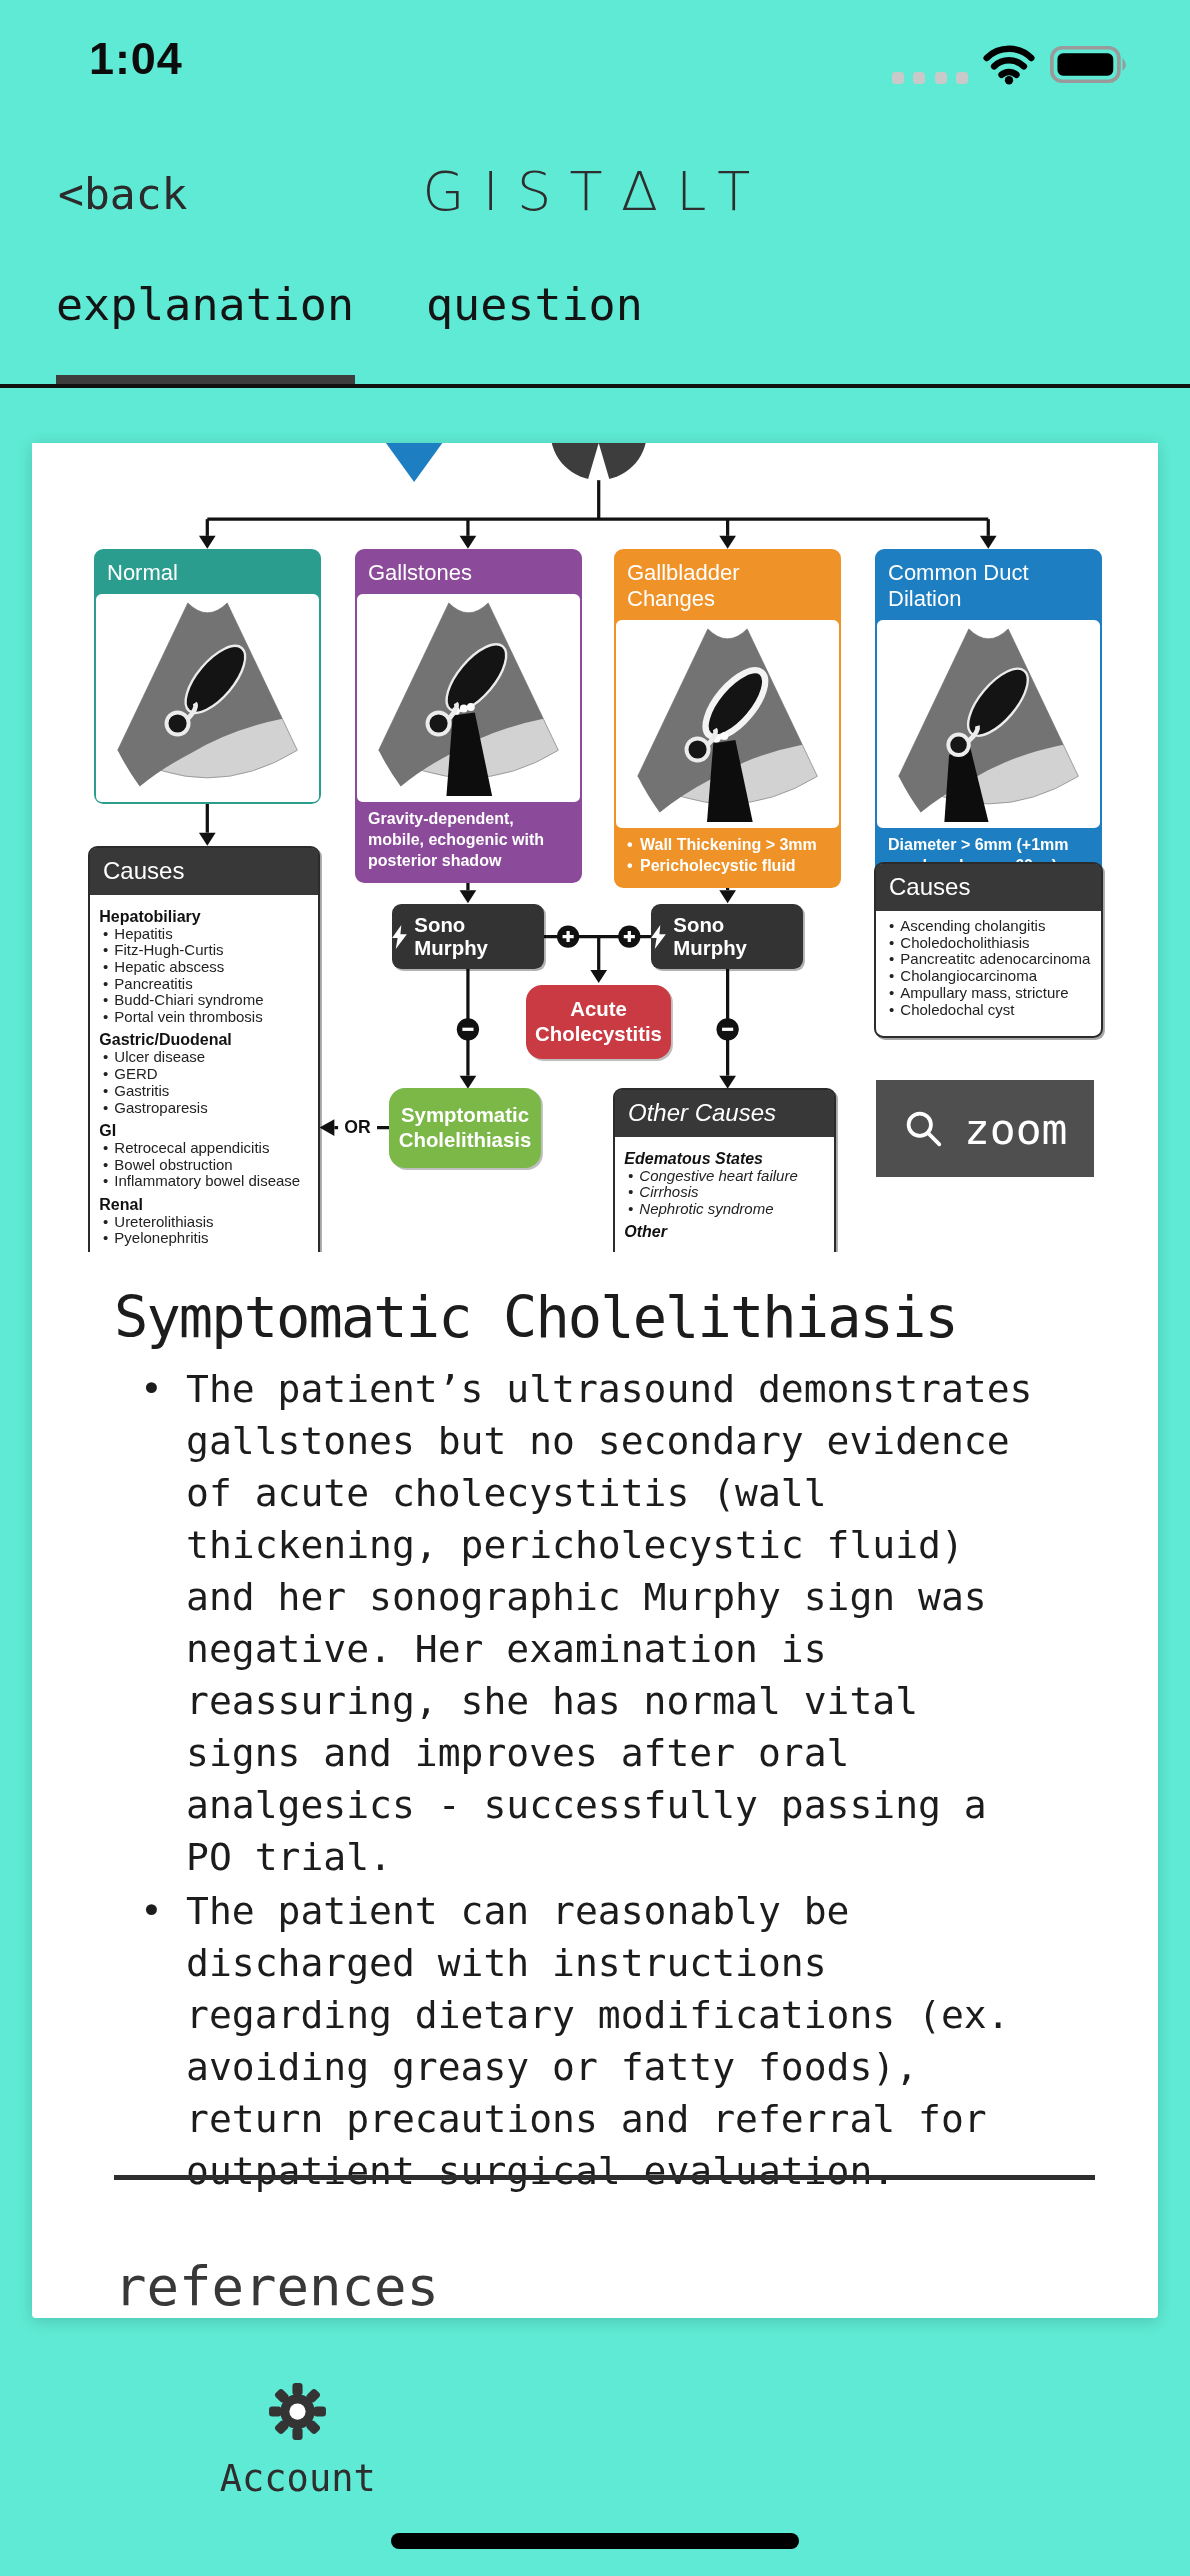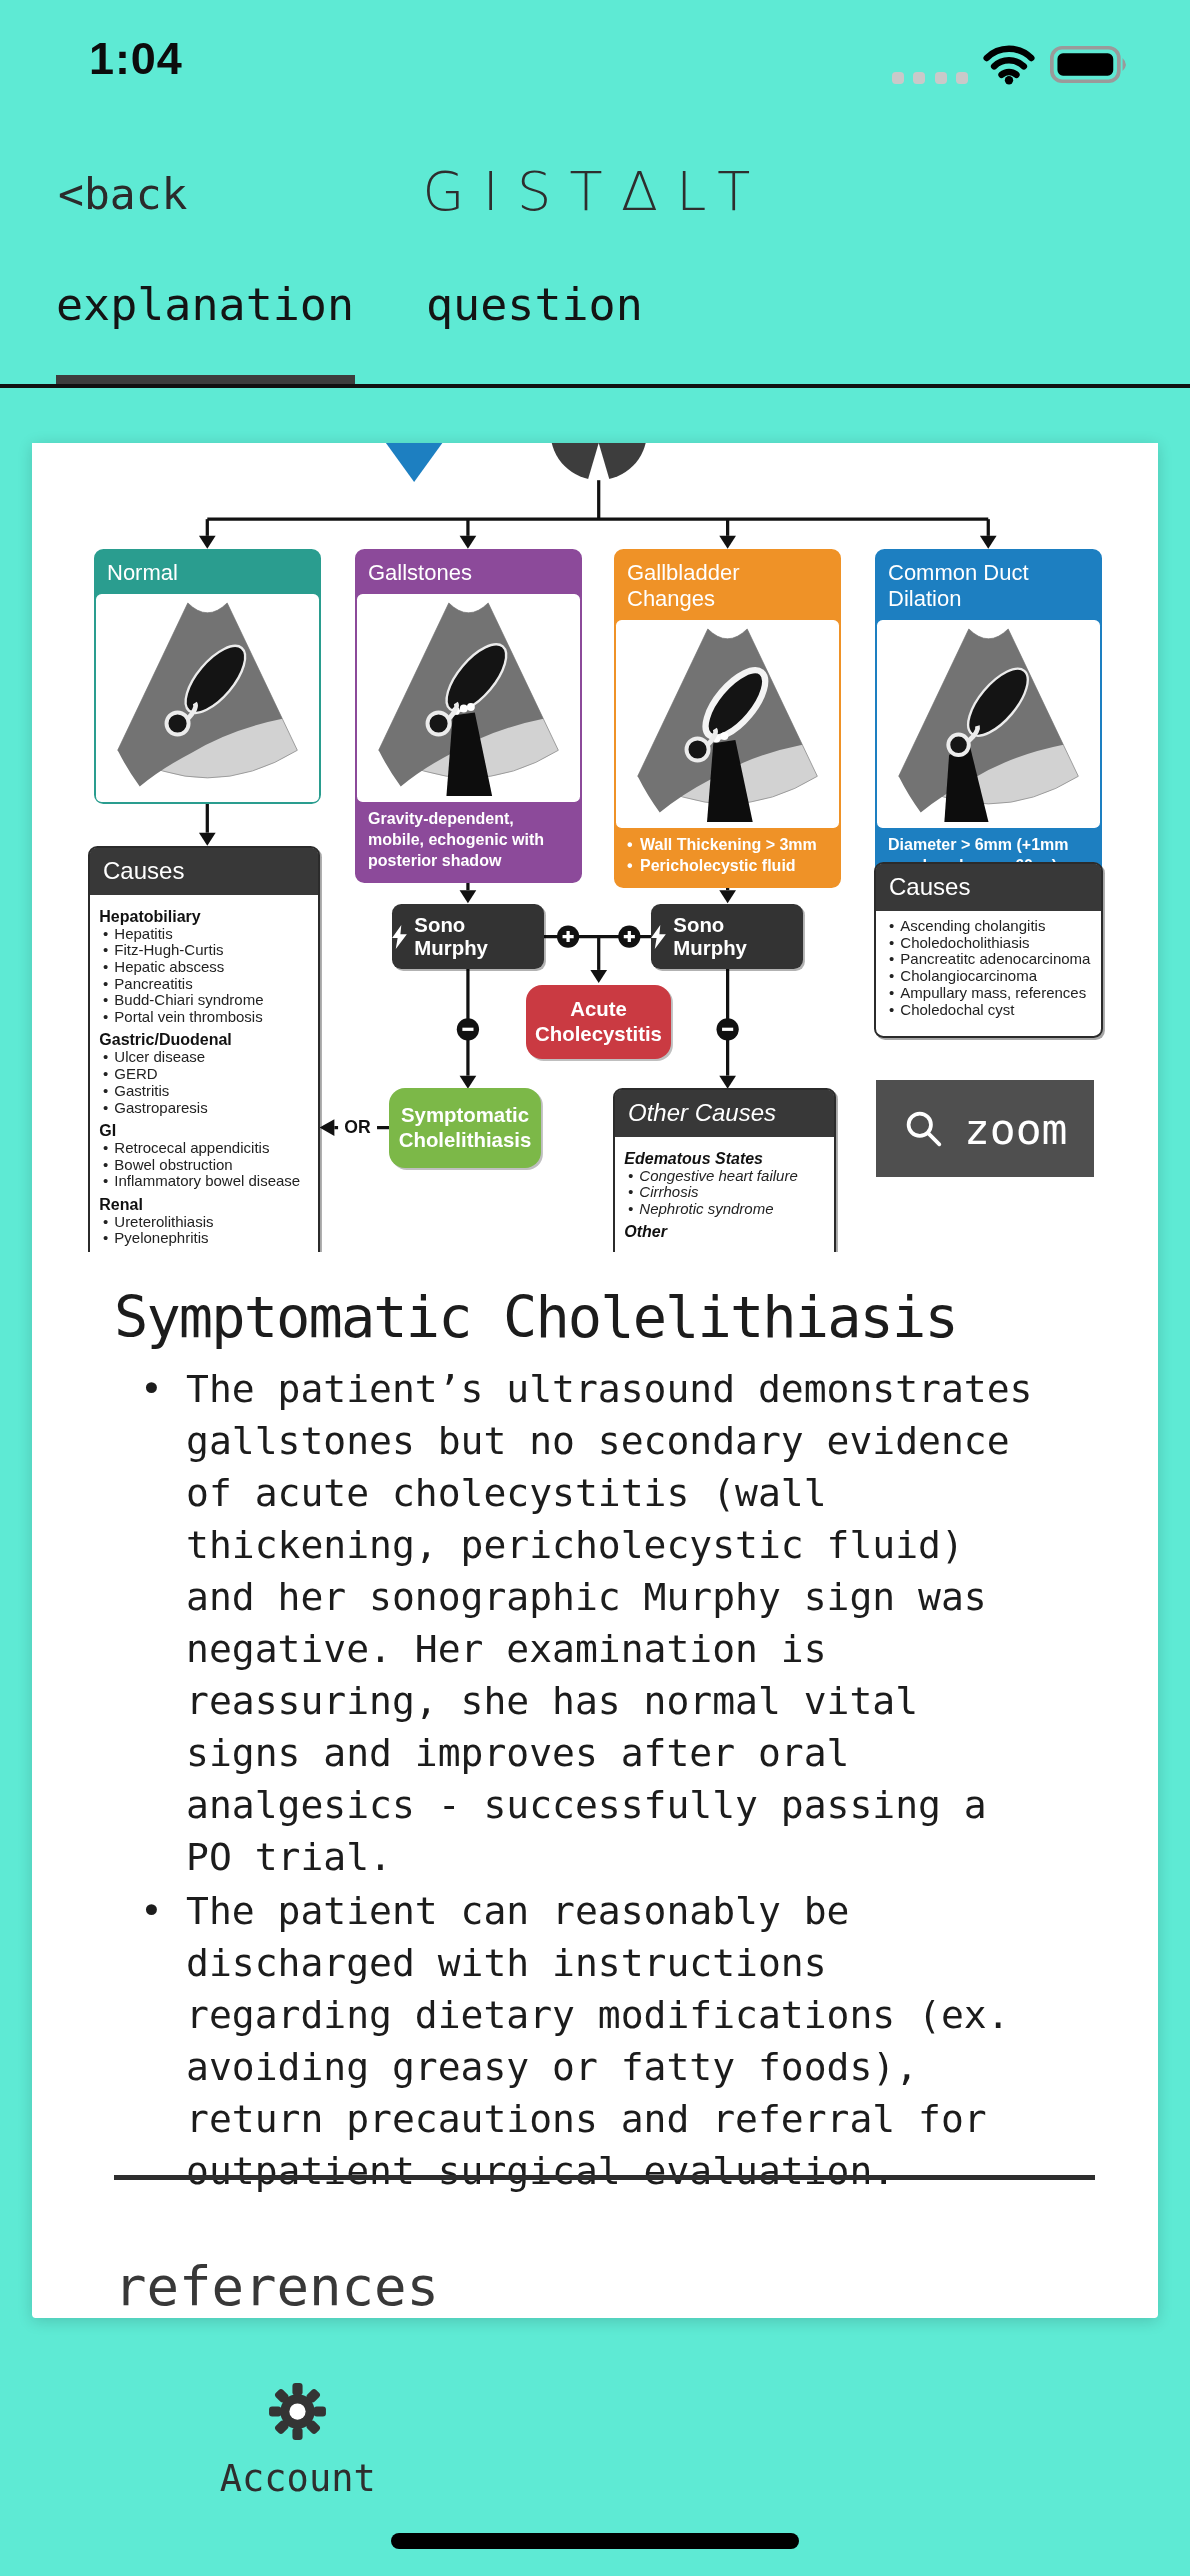--- a/index.html
+++ b/index.html
@@ -307,21 +307,21 @@
           </div>
       </div>
 
       <div class="dark-box" style="left:842px;top:419px;width:229px;height:176px;">
         <div class="dark-head">Causes</div>
         <div class="dark-body">
             <div class="c-item">Ascending cholangitis</div>
             <div class="c-item">Choledocholithiasis</div>
             <div class="c-item">Pancreatitc adenocarcinoma</div>
             <div class="c-item">Cholangiocarcinoma</div>
-            <div class="c-item">Ampullary mass, references</div>
+            <div class="c-item">Ampullary mass, stricture</div>
             <div class="c-item">Choledochal cyst</div>
           </div>
       </div>
 
       <div class="zoom-btn mono">
         <svg width="41" height="41" viewBox="0 0 44 44">
           <circle cx="18" cy="18" r="12" stroke="#fff" stroke-width="4" fill="none"></circle>
           <line x1="27" y1="27" x2="39" y2="39" stroke="#fff" stroke-width="4" stroke-linecap="round"></line>
         </svg>
         <span>zoom</span>

